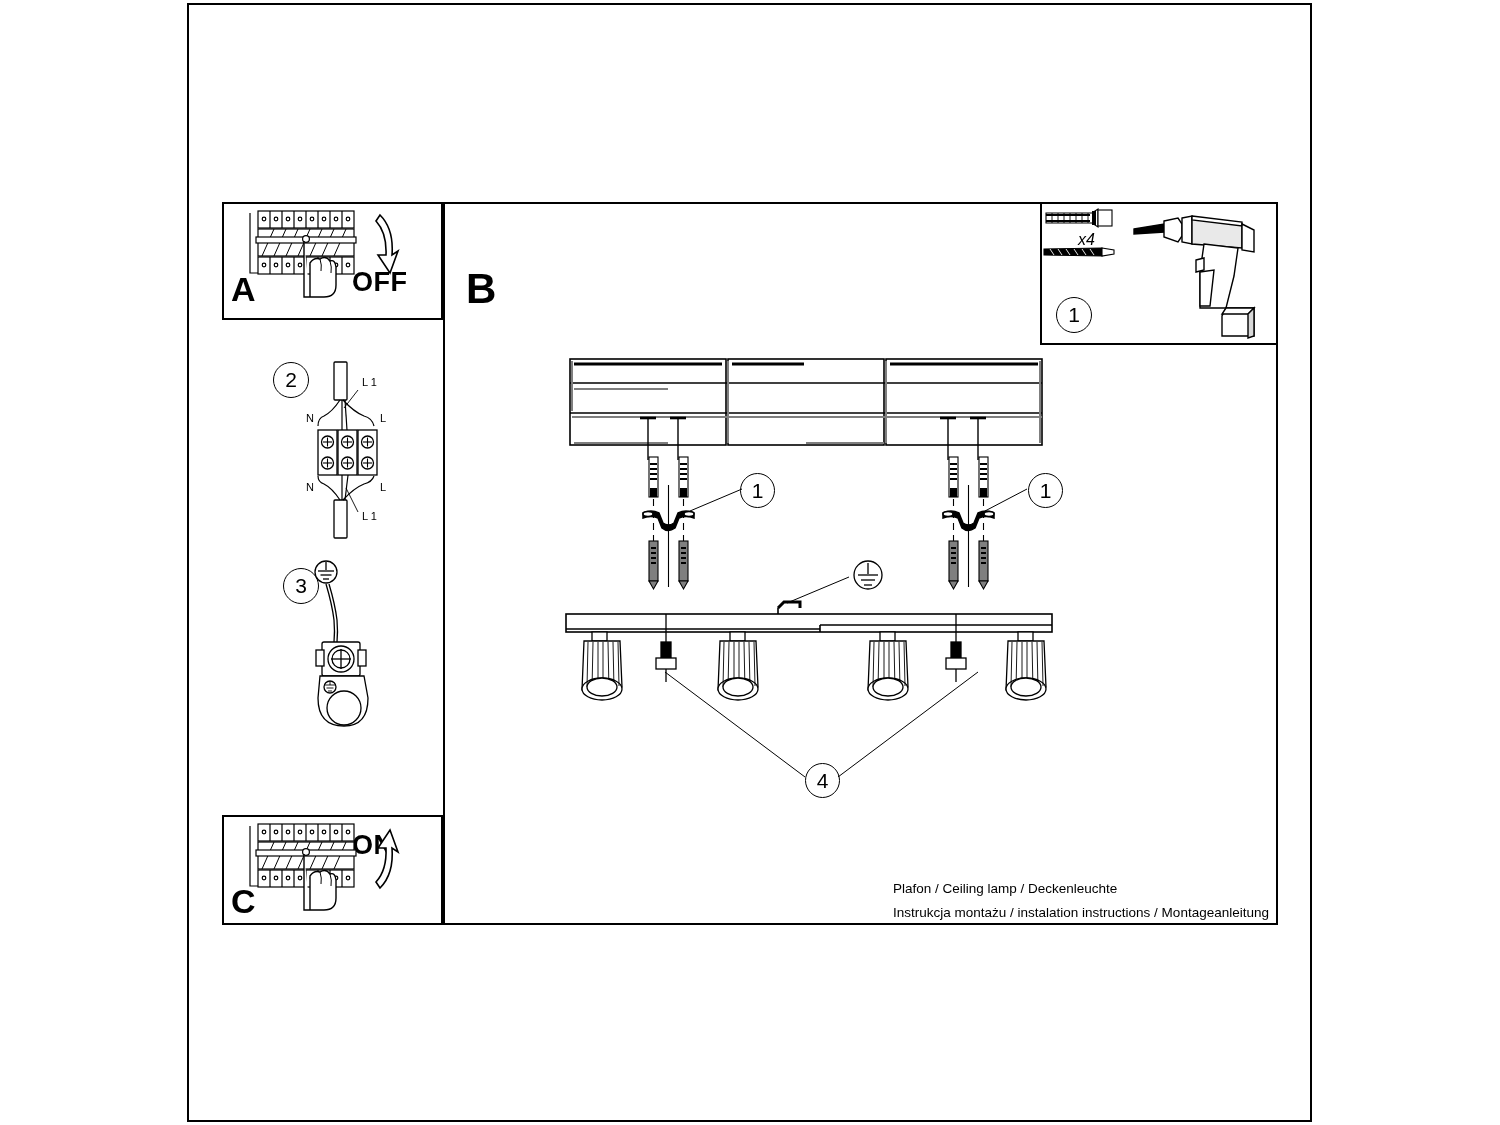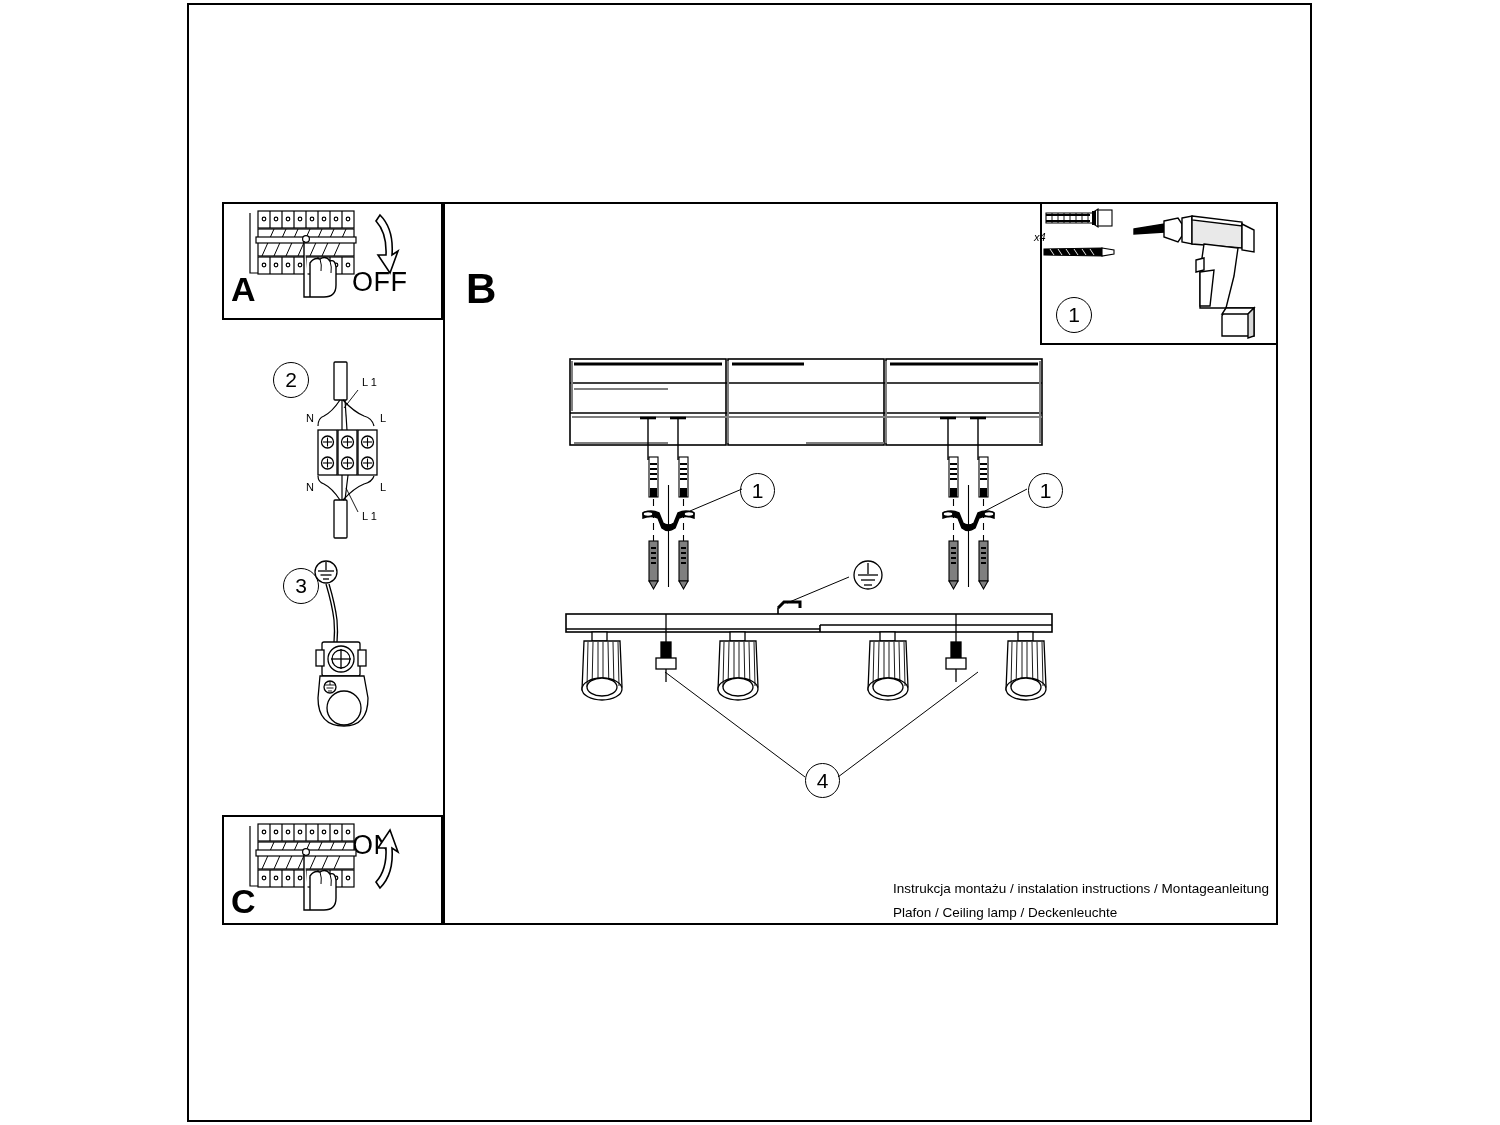--- a/index.html
+++ b/index.html
@@ -10,21 +10,21 @@
   .panel{position:absolute;border:2px solid #000;box-sizing:border-box;background:#fff;}
   #panel-a{left:222px;top:202px;width:221px;height:118px;}
   #panel-c{left:222px;top:815px;width:221px;height:110px;}
   #panel-b{left:443px;top:202px;width:835px;height:723px;}
   #panel-tools{left:1040px;top:202px;width:238px;height:143px;border-left:2px solid #000;}
   .label-letter{position:absolute;font-size:34px;font-weight:700;line-height:1;
                 font-family:"Liberation Sans",sans-serif;}
   #letter-a{left:231px;top:272px;}
   #letter-c{left:231px;top:884px;}
   #letter-b{left:466px;top:268px;font-size:42px;}
-  .word{position:absolute;font-size:27px;font-weight:400;letter-spacing:.5px;}
+  .word{position:absolute;font-size:27px;font-weight:700;letter-spacing:.5px;}
   #word-off{left:352px;top:267px;}
   #word-on{left:352px;top:830px;}
   .callout{position:absolute;border:1.6px solid #000;border-radius:50%;
            display:flex;align-items:center;justify-content:center;
            font-size:21px;background:#fff;}
   .caption{position:absolute;font-size:13.5px;line-height:1.75;white-space:nowrap;}
   #caption-block{left:893px;top:877px;}
   svg{display:block;overflow:visible;}
 </style>
 </head>
@@ -200,21 +200,21 @@
         <line x1="10" y1="44" x2="14" y2="50"></line>
           <line x1="18" y1="44" x2="22" y2="50"></line>
         <line x1="26" y1="44" x2="30" y2="50"></line>
           <line x1="34" y1="44" x2="38" y2="50"></line>
         <line x1="42" y1="44" x2="46" y2="50"></line>
           <line x1="50" y1="44" x2="54" y2="50"></line>
       </g>
     </g>
   </svg>
 </div>
-<div class="abs" style="left:1034px;top:231px;font-size:11px;font-style:italic;">x4</div>
+<div class="abs" style="left:1078px;top:231px;font-size:16px;font-style:italic;">x4</div>
 
 <div class="callout" style="left:1056px;top:297px;width:34px;height:34px;">
   <span>1</span>
 </div>
 
 <div class="abs" style="left:1130px;top:212px;">
   <svg width="130" height="128" viewBox="0 0 130 128">
     <g fill="#fff" stroke="#000" stroke-width="1.4">
       <path d="M4 17 L34 12 L34 20 L4 22 Z" fill="#000"></path>
       <path d="M34 9 L48 6 L52 12 L52 24 L48 30 L34 25 Z"></path>
@@ -601,15 +601,15 @@
   <span>4</span>
 </div>
 <svg class="abs" style="left:665px;top:672px;" width="150" height="110">
   <line x1="0" y1="0" x2="140" y2="105" stroke="#000" stroke-width="1"></line>
 </svg>
 <svg class="abs" style="left:838px;top:672px;" width="150" height="110">
   <line x1="140" y1="0" x2="0" y2="105" stroke="#000" stroke-width="1"></line>
 </svg>
 
 <div class="caption" id="caption-block">
+  <div>Plafon / Ceiling lamp / Deckenleuchte</div>
   <div>Instrukcja montażu / instalation instructions / Montageanleitung</div>
-  <div>Plafon / Ceiling lamp / Deckenleuchte</div>
 </div>
 
 </body></html>

